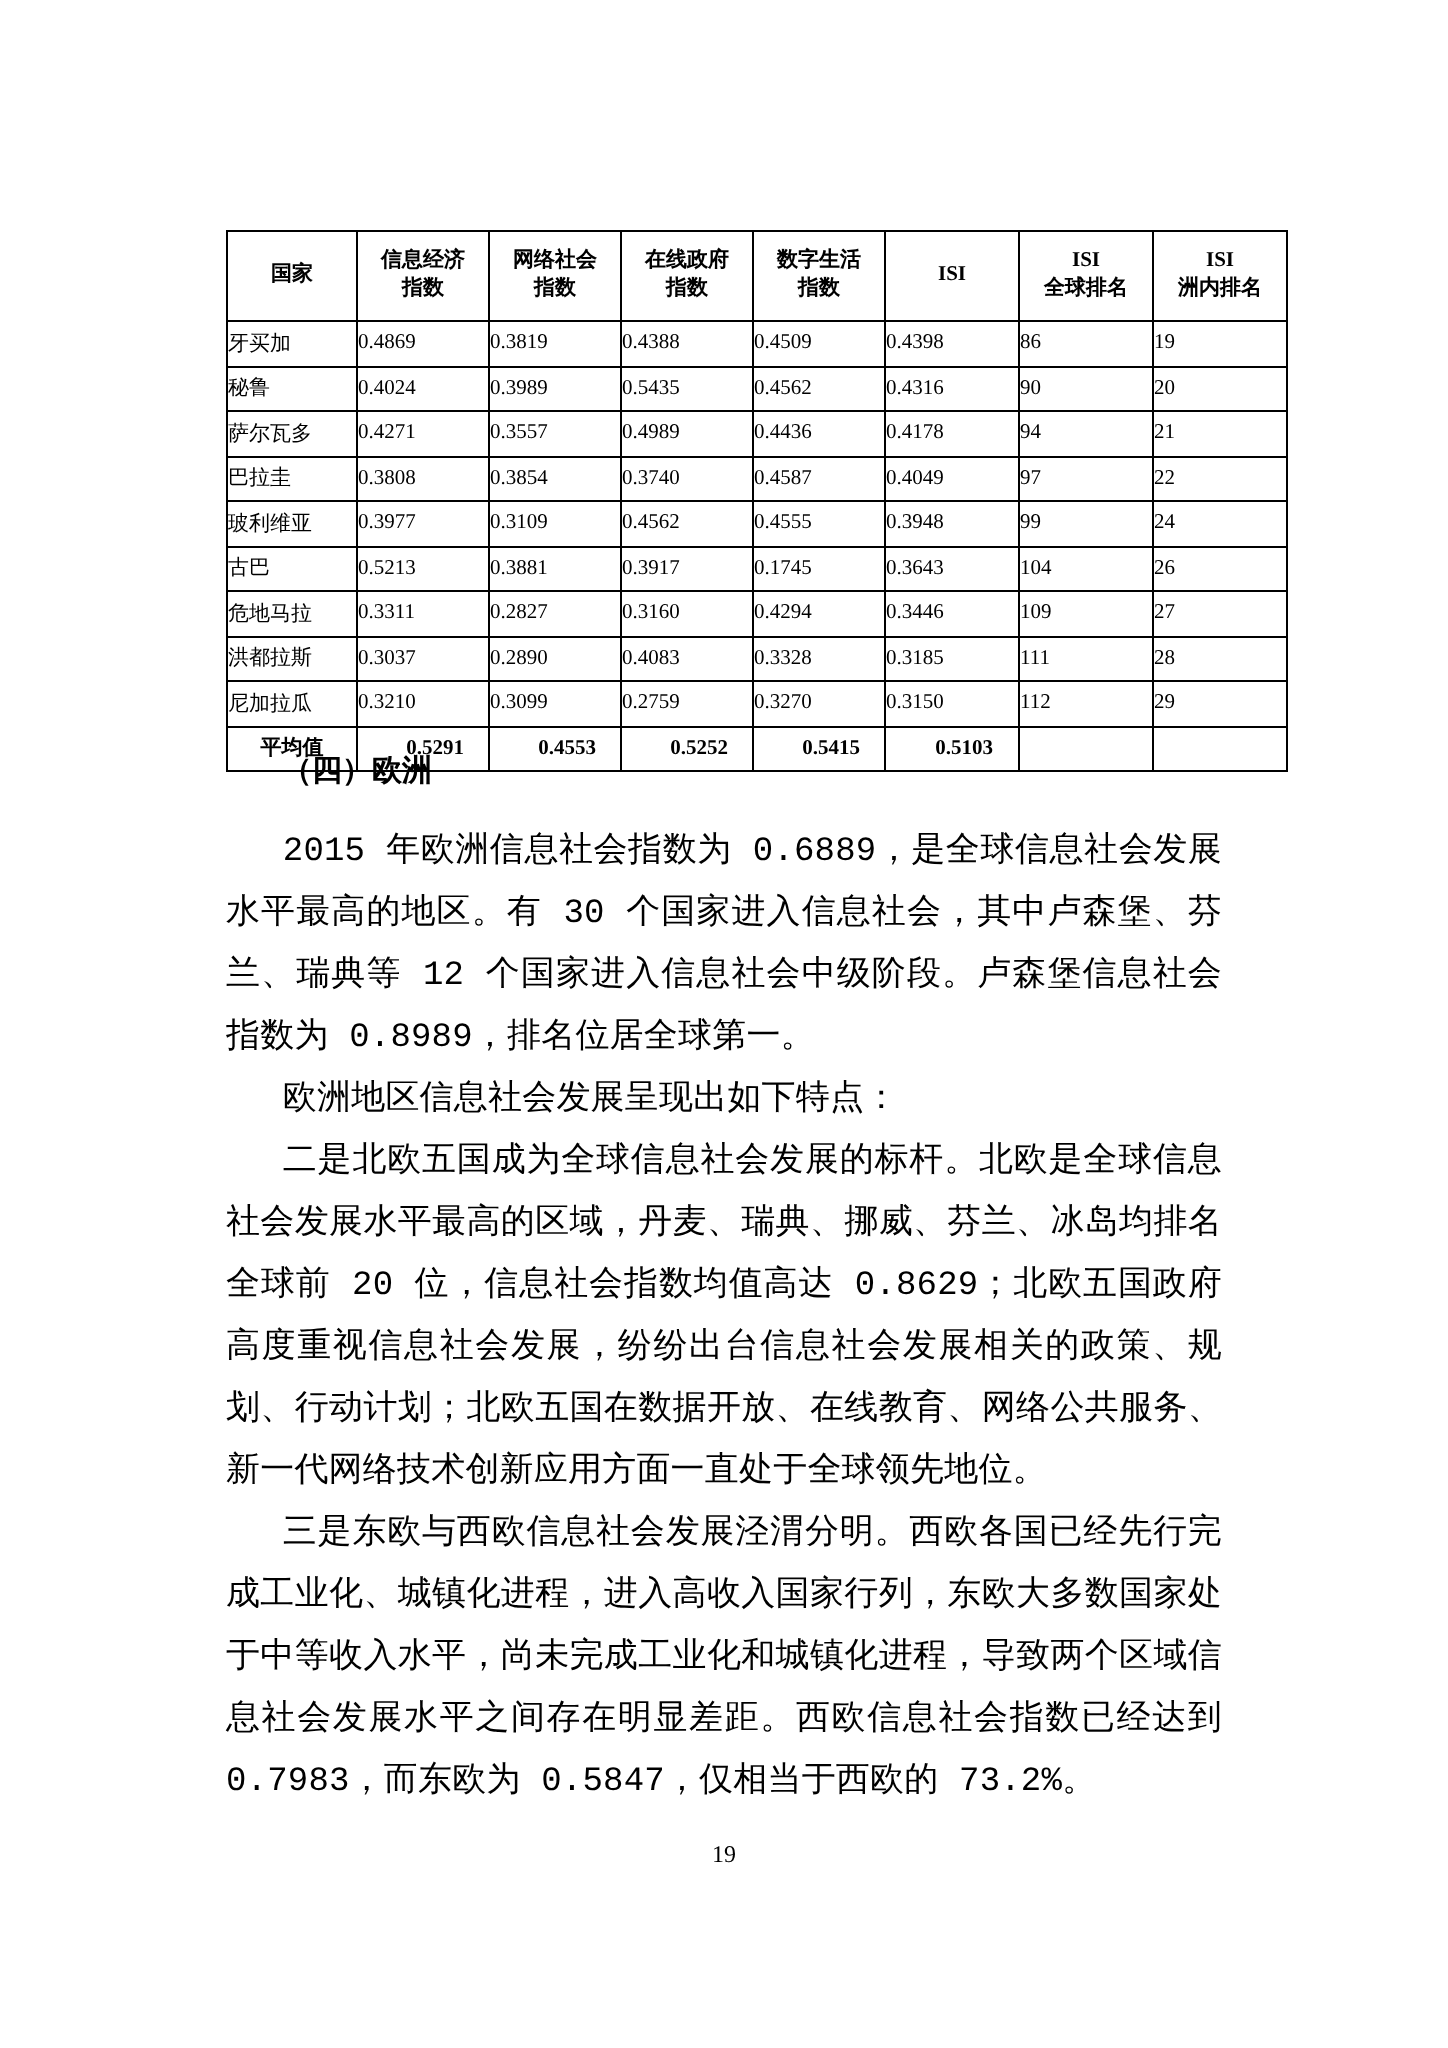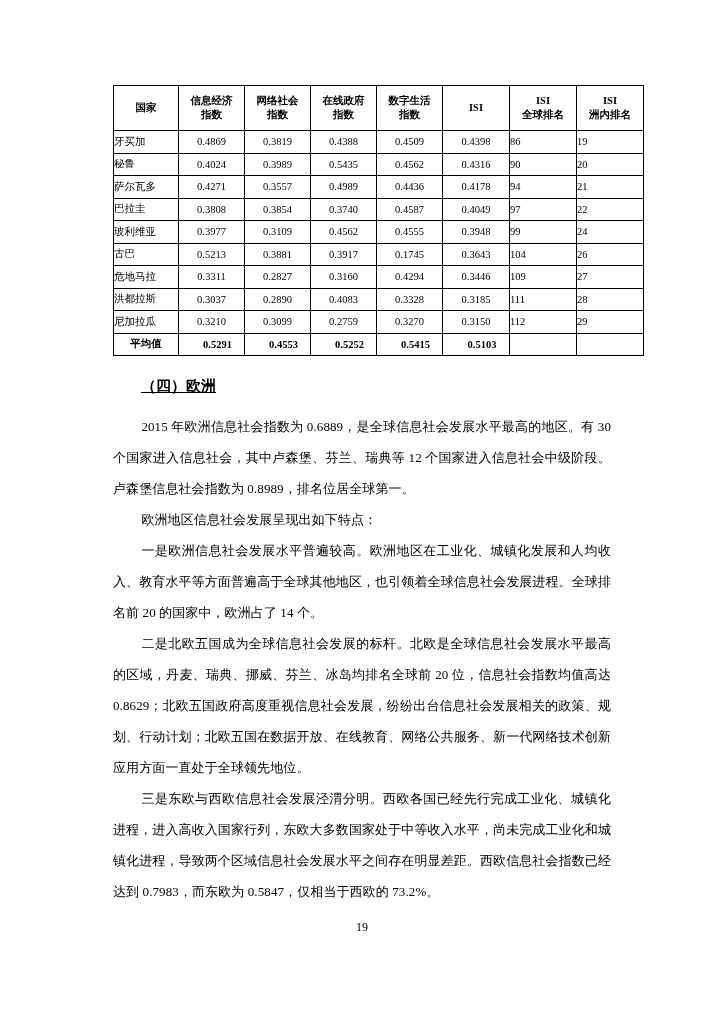--- a/index.html
+++ b/index.html
@@ -28,20 +28,21 @@
     position: absolute;
     left: 113px;
     top: 85px;
     width: 497px;
   }
   table.isi-table {
     border-collapse: collapse;
     width: 497px;
     table-layout: fixed;
     font-size: 10.5px;
+    margin-top: 30px;
   }
   table.isi-table td, table.isi-table th {
     border: 1px solid #000;
     padding: 0;
     vertical-align: middle;
   }
   table.isi-table thead th {
     height: 44px;
     text-align: center;
     font-weight: bold;
@@ -50,21 +51,21 @@
   }
   table.isi-table tbody td {
     height: 21.5px;
     font-size: 10.5px;
   }
   td.c-country {
     text-align: left;
     padding-left: 5px;
   }
   td.c-num {
-    text-align: center;
+    text-align: left;
     padding-left: 7px;
   }
   td.c-rank {
     text-align: left;
     padding-left: 6px;
   }
   tr.avg-row td {
     font-weight: bold;
     text-align: center;
     padding-left: 12px;
@@ -89,30 +90,30 @@
     width: 498px;
   }
   h2.section-heading {
     font-size: 15px;
     font-weight: bold;
     margin: 0 0 14px 0;
     padding: 0;
     text-indent: 28px;
     line-height: 1.4;
     font-family: "Liberation Serif", "DejaVu Serif", serif;
-    text-decoration: underline;
   }
   p.para {
-    font-size: 13px;
+    font-size: 17px;
     line-height: 31px;
     margin: 0 0 0 0;
     text-indent: 28.4px;
     text-align: justify;
     text-justify: inter-ideograph;
     letter-spacing: 0.1px;
+    font-family: Liberation Mono, monospace;
   }
   p.para + p.para { margin-top: 0; }
 
   
   .page-number {
     position: absolute;
     left: 0;
     top: 920px;
     width: 724px;
     text-align: center;
@@ -273,20 +274,19 @@
           <td></td>
         </tr>
       </tbody>
     </table>
   </div>
 
   <div class="content">
     <h2 class="section-heading">（四）欧洲</h2>
     <p class="para">2015 年欧洲信息社会指数为 0.6889，是全球信息社会发展水平最高的地区。有 30 个国家进入信息社会，其中卢森堡、芬兰、瑞典等 12 个国家进入信息社会中级阶段。卢森堡信息社会指数为 0.8989，排名位居全球第一。</p>
     <p class="para">欧洲地区信息社会发展呈现出如下特点：</p>
-    <p class="para">一是欧洲信息社会发展水平普遍较高。欧洲地区在工业化、城镇化发展和人均收入、教育水平等方面普遍高于全球其他地区，也引领着全球信息社会发展进程。全球排名前 20 的国家中，欧洲占了 14 个。</p>
     <p class="para">二是北欧五国成为全球信息社会发展的标杆。北欧是全球信息社会发展水平最高的区域，丹麦、瑞典、挪威、芬兰、冰岛均排名全球前 20 位，信息社会指数均值高达 0.8629；北欧五国政府高度重视信息社会发展，纷纷出台信息社会发展相关的政策、规划、行动计划；北欧五国在数据开放、在线教育、网络公共服务、新一代网络技术创新应用方面一直处于全球领先地位。</p>
     <p class="para">三是东欧与西欧信息社会发展泾渭分明。西欧各国已经先行完成工业化、城镇化进程，进入高收入国家行列，东欧大多数国家处于中等收入水平，尚未完成工业化和城镇化进程，导致两个区域信息社会发展水平之间存在明显差距。西欧信息社会指数已经达到 0.7983，而东欧为 0.5847，仅相当于西欧的 73.2%。</p>
   </div>
 
   <div class="page-number">19</div>
 
 </div>
 
 </body></html>

